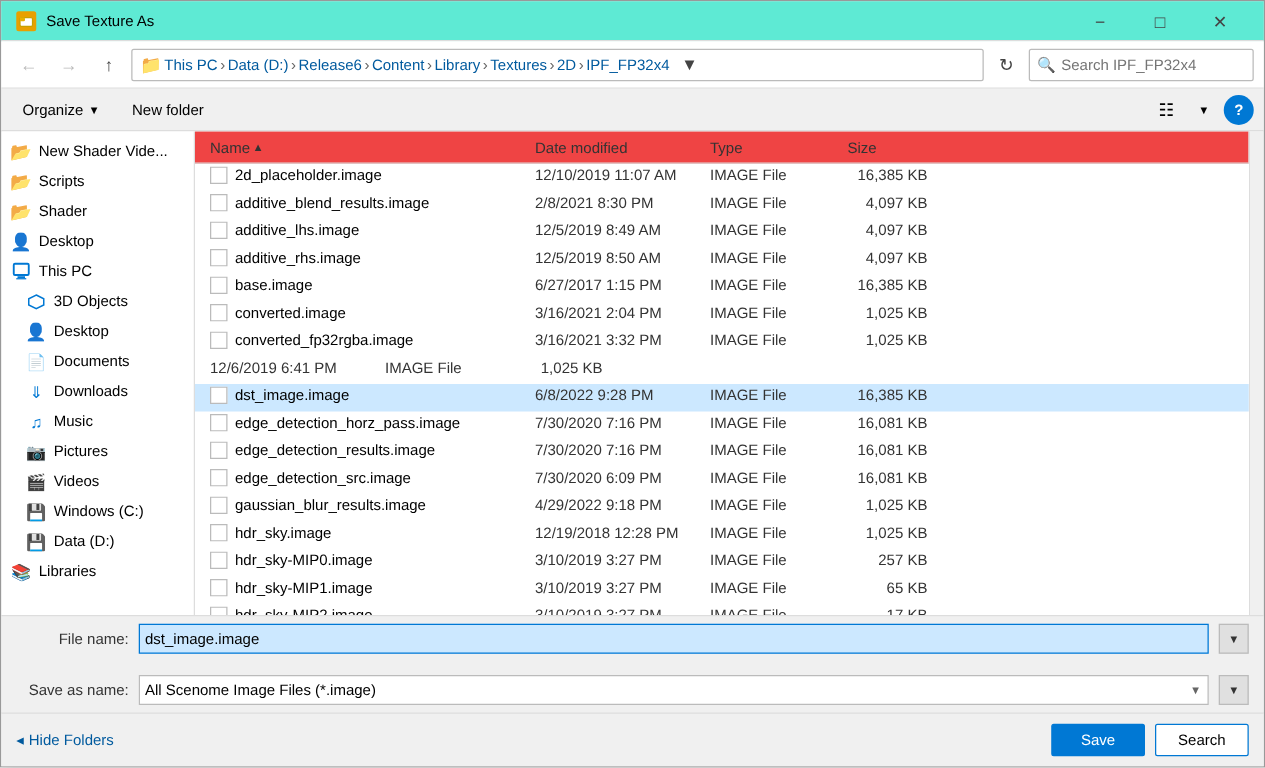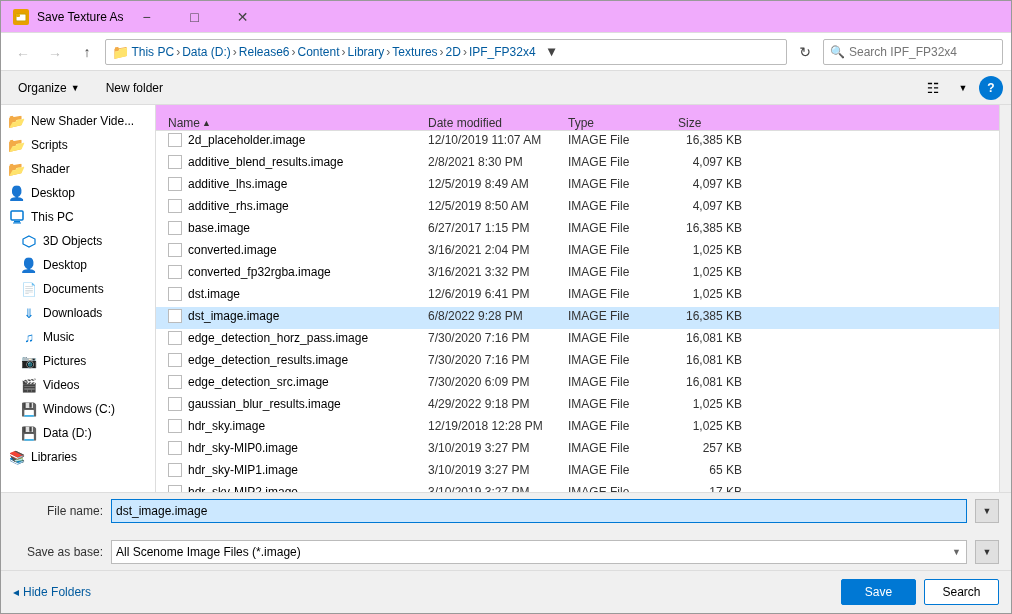--- a/index.html
+++ b/index.html
@@ -17,25 +17,26 @@
     .dialog {
       width: 1012px;
       height: 614px;
       background: #f0f0f0;
       border: 1px solid #999;
       box-shadow: 2px 2px 10px rgba(0,0,0,0.3);
       display: flex;
       flex-direction: column;
     }
     .title-bar {
-      background: #f0abfc;
+      background: #5eead4;
       border-bottom: 1px solid #ddd;
       padding: 8px 12px;
       display: flex;
       align-items: center;
+      justify-content: space-between;
       height: 32px;
     }
     .title-bar-left {
       display: flex;
       align-items: center;
       gap: 8px;
     }
     .title-icon {
       width: 16px;
       height: 16px;
@@ -250,22 +251,22 @@
     .sidebar-indent { padding-left: 20px; }
 
     .file-list-area {
       flex: 1;
       overflow: hidden;
       display: flex;
       flex-direction: column;
     }
     .file-list-header {
       display: flex;
-      align-items: flex-end;
-      background: #f0abfc;
+      align-items: center;
+      background: #ef4444;
       border-bottom: 1px solid #ddd;
       padding: 0 4px;
       height: 26px;
       font-size: 12px;
       color: #333;
     }
     .col-name { width: 260px; padding: 0 8px; cursor: pointer; }
     .col-date { width: 140px; padding: 0 8px; cursor: pointer; }
     .col-type { width: 110px; padding: 0 8px; cursor: pointer; }
     .col-size { width: 80px; padding: 0 8px; cursor: pointer; text-align: right; }
@@ -642,24 +643,20 @@
           <div class="file-row">
     <div class="file-cell-name">
       <div class="file-icon"></div>
       <span>converted_fp32rgba.image</span>
     </div>
     <div class="file-cell-date">3/16/2021 3:32 PM</div>
     <div class="file-cell-type">IMAGE File</div>
     <div class="file-cell-size">1,025 KB</div>
   </div>
           <div class="file-row">
-    <div class="file-cell-name">
-      <div class="file-icon"></div>
-      <span>dst.image</span>
-    </div>
     <div class="file-cell-date">12/6/2019 6:41 PM</div>
     <div class="file-cell-type">IMAGE File</div>
     <div class="file-cell-size">1,025 KB</div>
   </div>
           <div class="file-row selected">
     <div class="file-cell-name">
       <div class="file-icon"></div>
       <span>dst_image.image</span>
     </div>
     <div class="file-cell-date">6/8/2022 9:28 PM</div>
@@ -744,21 +741,21 @@
     <div class="scrollbar-placeholder"></div>
   </div>
 
   <div class="bottom-bar">
     <div class="bottom-row">
       <span class="bottom-label">File name:</span>
       <input type="text" class="file-name-input" value="dst_image.image" style="">
       <div class="dropdown-arrow">▼</div>
     </div>
     <div class="bottom-row">
-      <span class="bottom-label">Save as base:</span>
+      <span class="bottom-label">Save as name:</span>
       <div class="select-wrapper">
         <select class="type-select">
         <option>All Scenome Image Files (*.image)</option></select>
       </div>
       <div class="dropdown-arrow">▼</div>
     </div>
   </div>
 
   <div class="action-bar">
     <button class="hide-folders-btn">

